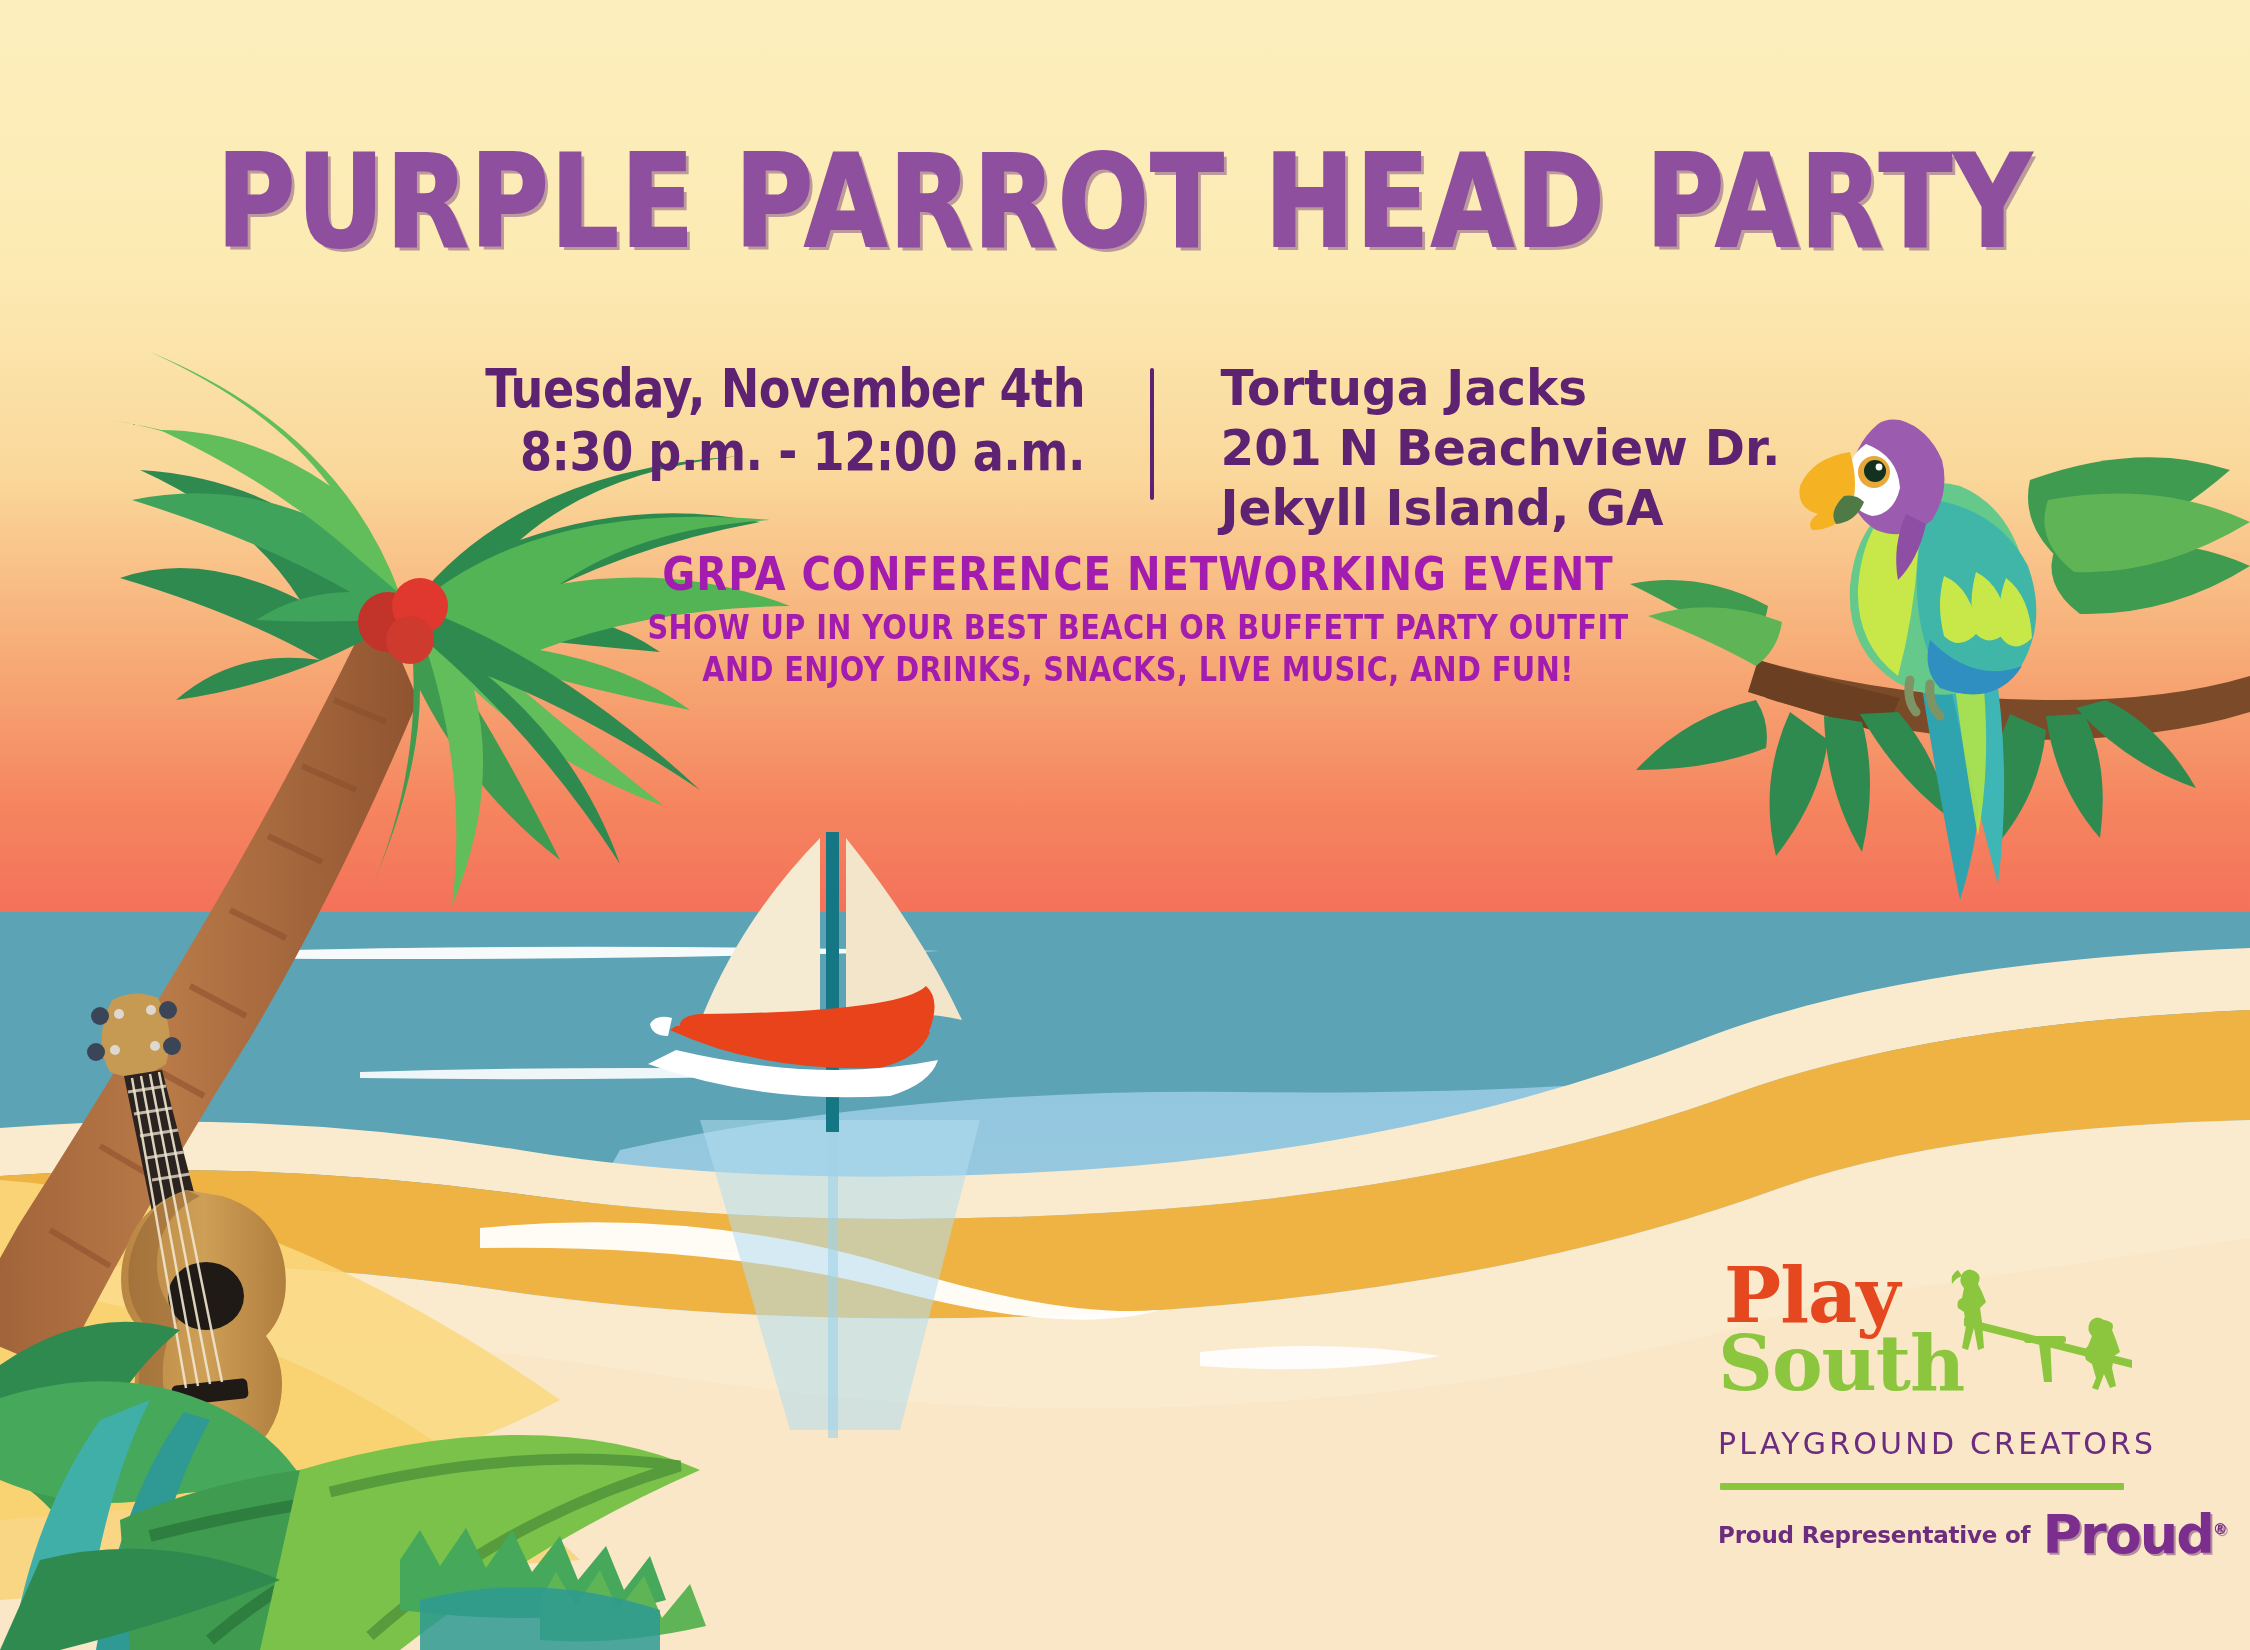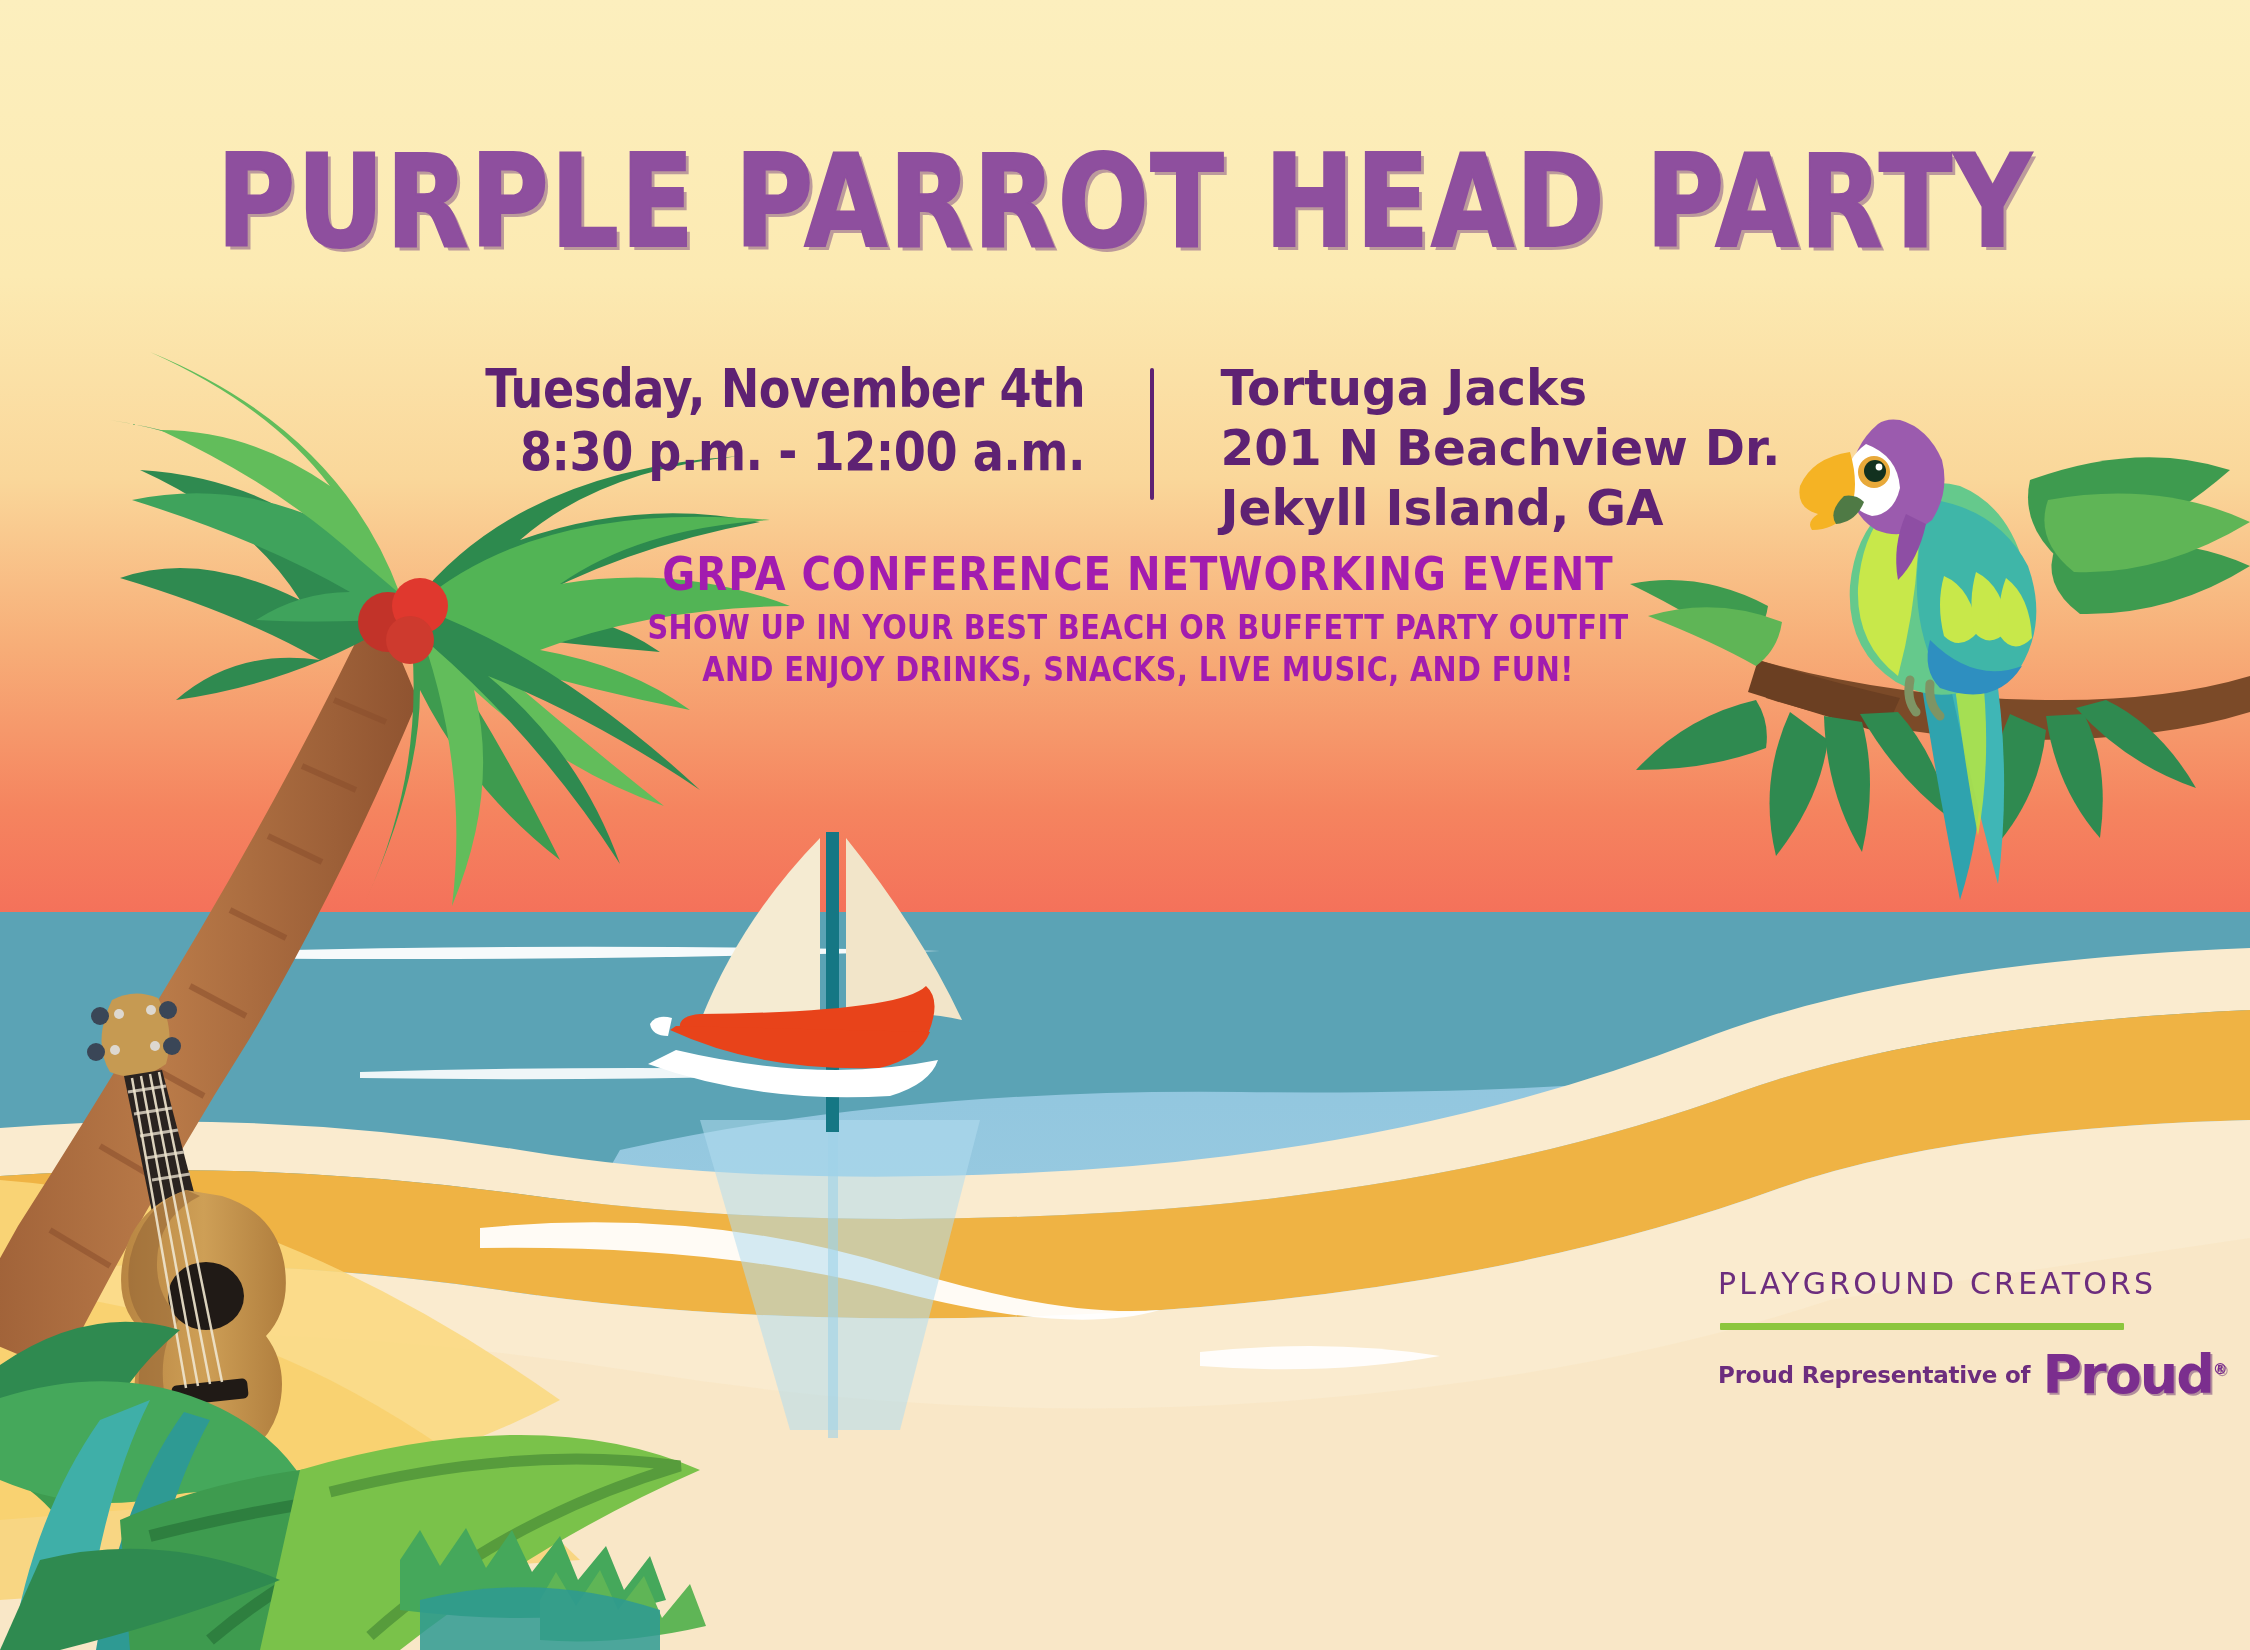--- a/index.html
+++ b/index.html
@@ -413,20 +413,39 @@
   <div id="promo">
     <div id="promoHead">GRPA CONFERENCE NETWORKING EVENT</div>
     <div id="promoSub">
       <div>SHOW UP IN YOUR BEST BEACH OR BUFFETT PARTY OUTFIT</div>
       <div>AND ENJOY DRINKS, SNACKS, LIVE MUSIC, AND FUN!</div>
     </div>
   </div>
 
   <div id="logo">
 
+    <div id="logoWordmark">
+      <div id="logoPlay">Play</div>
+      <div id="logoSouth">South</div>
+
+      <svg id="seesawArt" width="200" height="150" viewBox="0 0 200 150" xmlns="http://www.w3.org/2000/svg">
+
+        <path d="M18 54 L186 96 L186 104 L18 62 Z" fill="#8CC63E"></path>
+
+        <path d="M92 72 L104 72 L106 118 L98 118 Z" fill="#8CC63E"></path>
+        <rect x="78" y="72" width="42" height="7" rx="3" fill="#8CC63E"></rect>
+
+        <path d="M30 8 Q22 2 16 10 Q12 18 18 24 L16 34 Q10 36 12 44 L18 48 L20 62
+                 L16 84 L22 86 L28 64 L32 86 L38 84 L36 58 L34 44 L40 38 L36 28 L32 20 Q36 12 30 8 Z" fill="#8CC63E"></path>
+        <path d="M12 6 Q4 10 6 20 Q10 14 16 12 Z" fill="#8CC63E"></path>
+
+        <path d="M158 56 Q150 50 144 58 Q140 66 146 72 L142 82 Q136 86 140 96 L146 100
+                 L150 114 L146 124 L152 126 L158 110 L164 124 L170 122 L166 104 L168 92 L174 88 L170 76 L166 66 Q170 58 158 56 Z" fill="#8CC63E"></path>
+      </svg>
+    </div>
 
     <div id="logoTag">PLAYGROUND CREATORS</div>
     <div id="logoRule"></div>
 
     <div id="logoFooter">
       <span id="logoProud">Proud Representative of</span>
       <span id="logoBurke"><span>Proud</span><span id="burkeReg">®</span></span>
     </div>
   </div>
 

